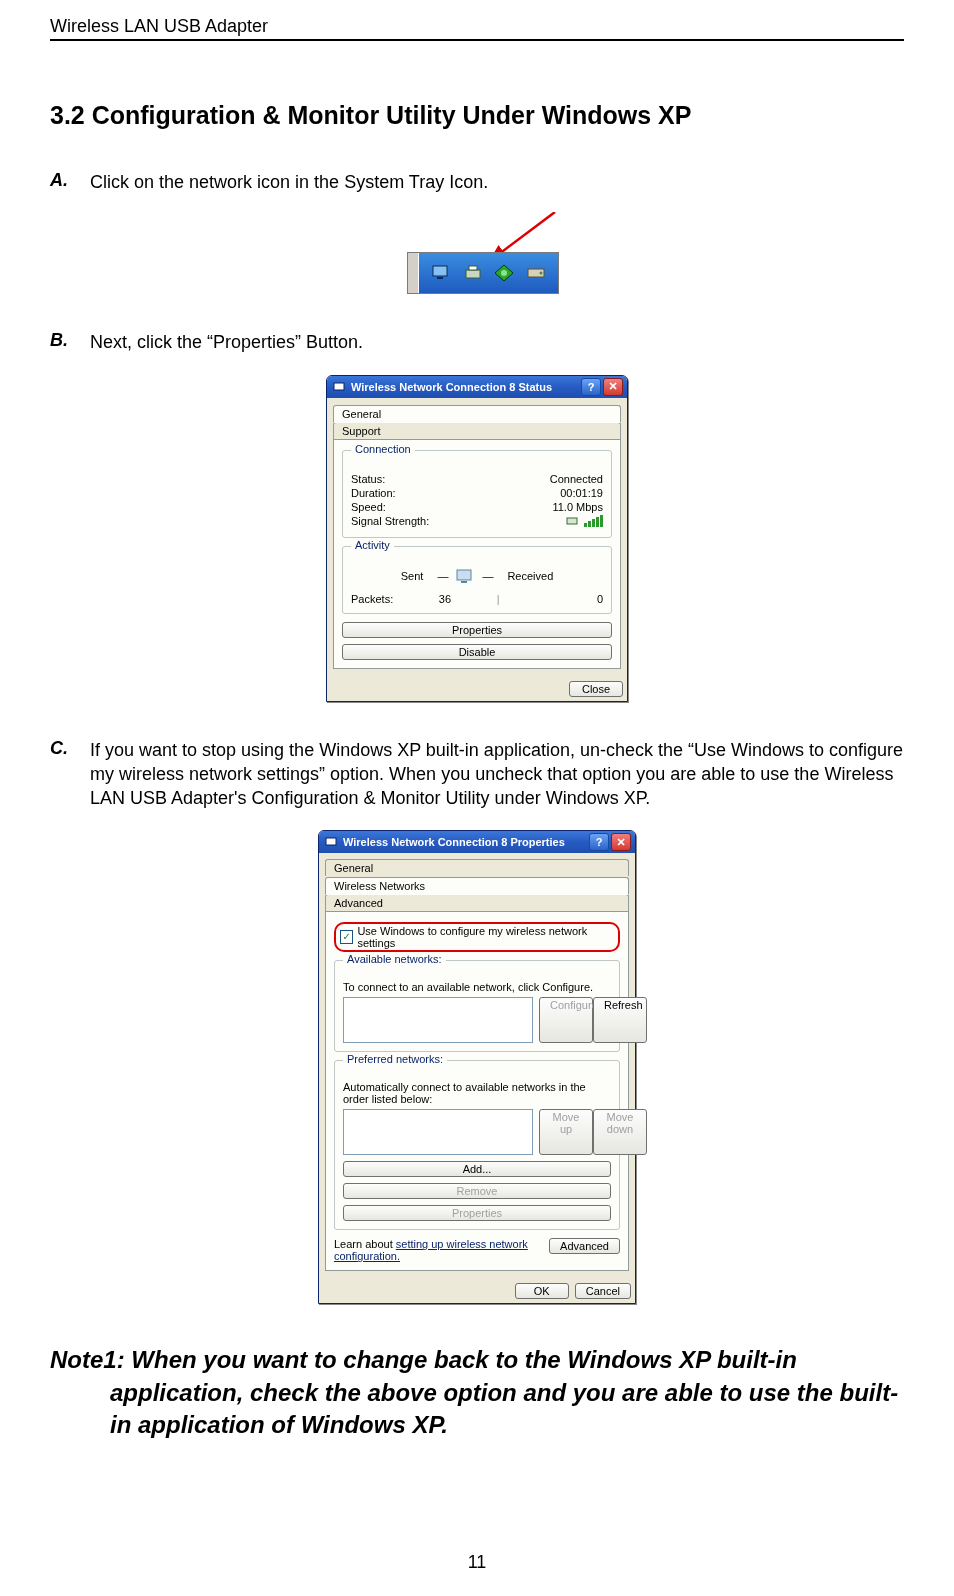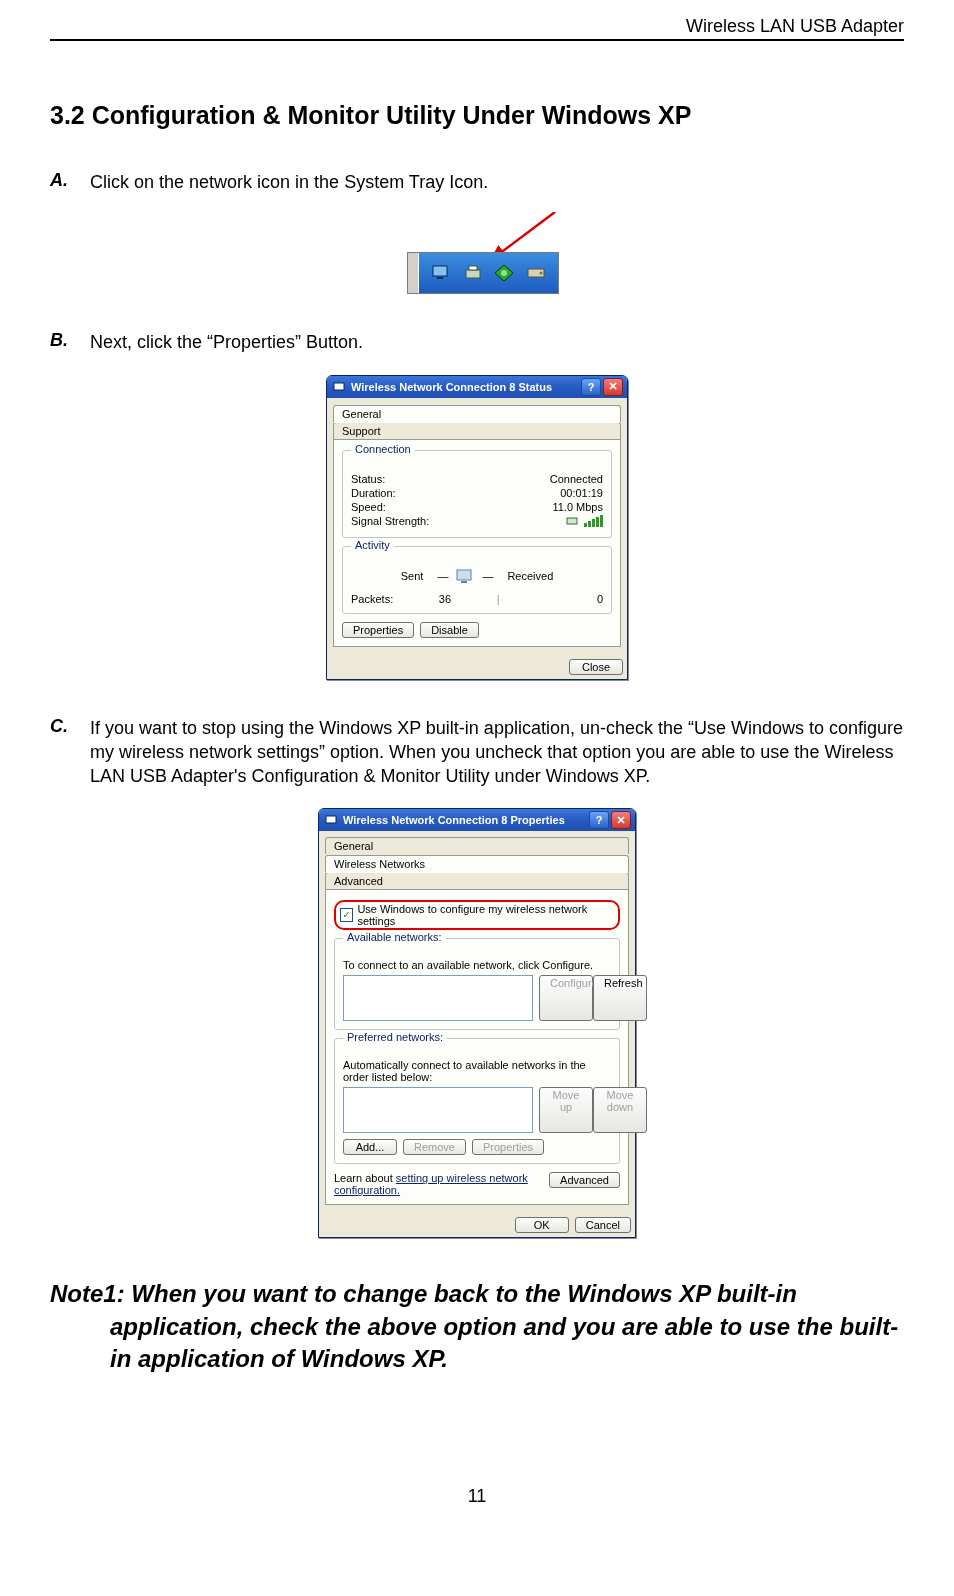--- a/index.html
+++ b/index.html
@@ -8,21 +8,21 @@
     background: #fff;
     color: #000;
     width: 954px;
   }
   .page {
     box-sizing: border-box;
     padding: 16px 50px 30px 50px;
   }
   .top-header {
     display: flex;
-    justify-content: flex-end;
+    justify-content: flex-start;
     font-size: 18px;
     padding-bottom: 2px;
     border-bottom: 2px solid #000;
     margin-bottom: 60px;
   }
   h2.section-title {
     font-size: 25px;
     font-weight: bold;
     margin: 0 0 40px 0;
   }
@@ -216,20 +216,21 @@
     text-align: center;
     box-sizing: border-box;
   }
   .xp-btn.disabled {
     color: #a0a0a0;
   }
   .btn-row {
     display: flex;
     gap: 6px;
     margin-top: 6px;
+    flex-direction: column;
   }
   .bottom-btns {
     display: flex;
     justify-content: flex-end;
     padding: 6px 4px 4px 4px;
     gap: 6px;
   }
   .xp-listbox {
     background: #fff;
     border: 1px solid #7f9db9;

